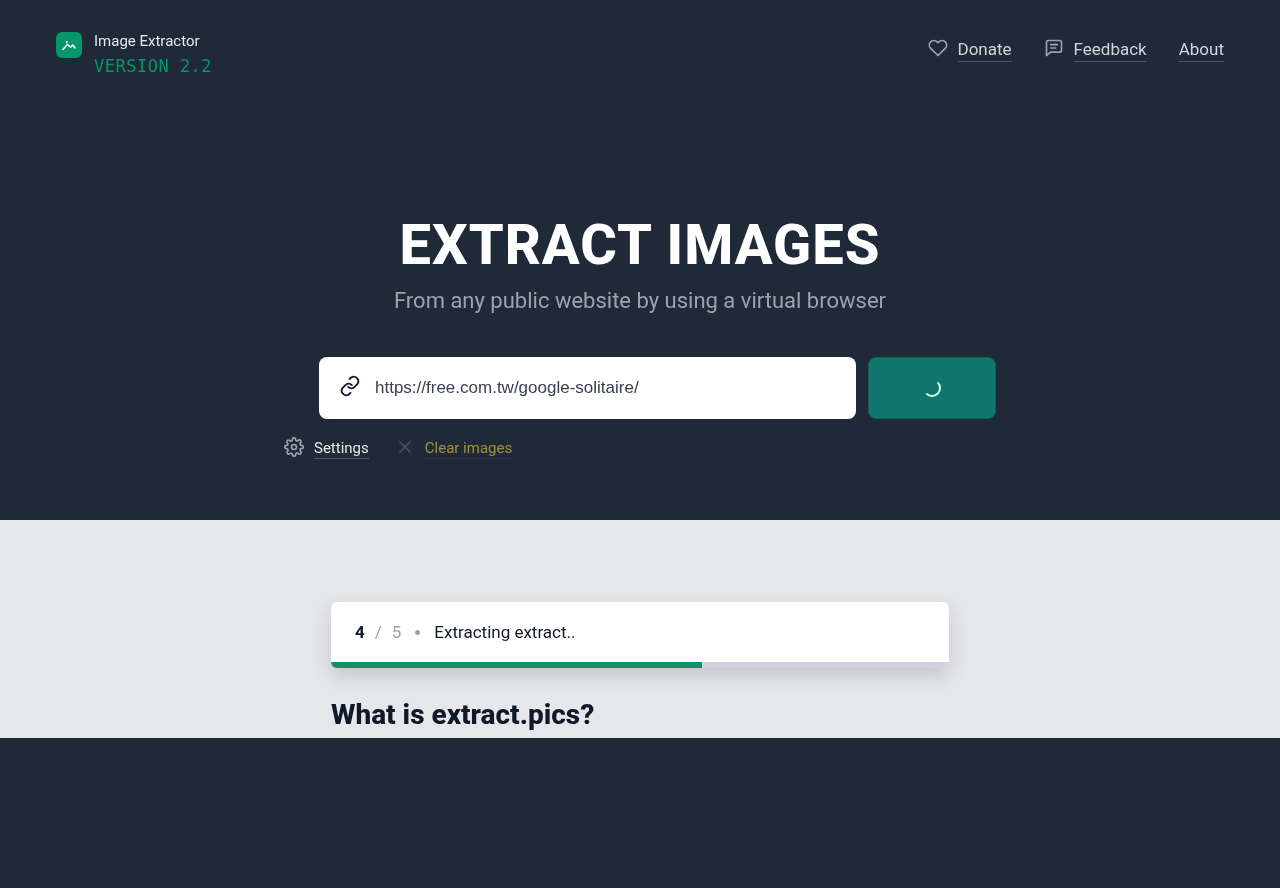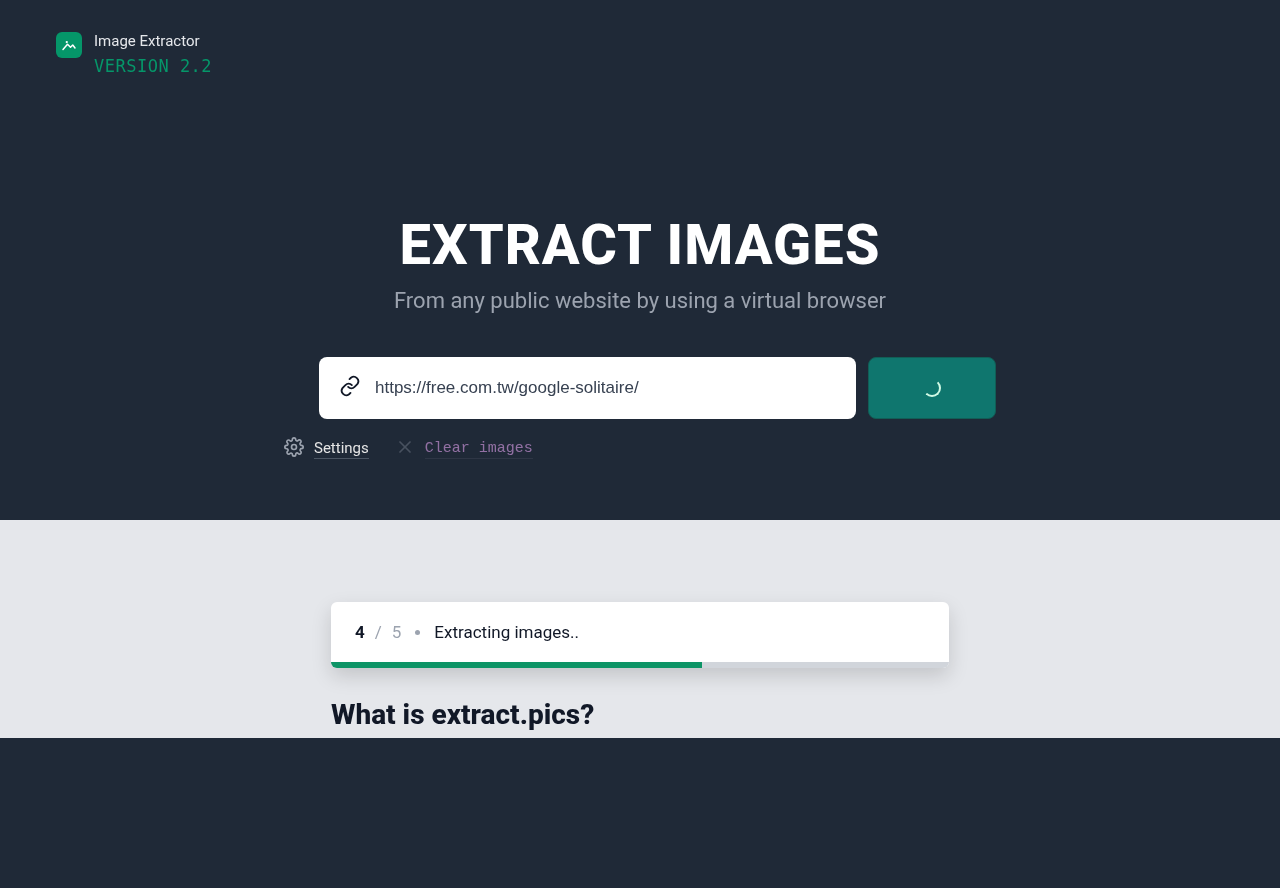--- a/index.html
+++ b/index.html
@@ -155,21 +155,21 @@
   .action-item svg { width: 20px; height: 20px; }
   .action-label {
     font-size: 15px;
     border-bottom: 1px solid #4b5563;
     padding-bottom: 1px;
   }
   .action-settings svg { stroke: #9ca3af; }
   .action-settings .action-label { color: #e5e5e5; }
   .action-clear { opacity: 0.55; }
   .action-clear svg { stroke: #6b7280; }
-  .action-clear .action-label { color: #f0abfc; border-bottom-color: #3b4251; font-family: Liberation Mono, monospace; }
+  .action-clear .action-label { color: #fde047; border-bottom-color: #3b4251; }
 
   
   .below {
     width: 100%;
     height: 218px;
     background: #e5e7eb;
     display: flex;
     flex-direction: column;
     align-items: center;
     position: relative;
@@ -233,20 +233,43 @@
           <circle cx="9" cy="8" r="1.5" fill="#ffffff" stroke="none"></circle>
           <path d="M4 18 L10 11 L14 15 L17 12 L20 16"></path>
         </svg>
       </div>
       <div class="brand-text">
         <div class="brand-title">Image Extractor</div>
         <div class="brand-version">VERSION 2.2</div>
       </div>
     </div>
 
+    <div class="nav">
+      <div class="nav-item">
+        <span>
+          <svg viewBox="0 0 24 24" fill="none" stroke-width="2" stroke-linecap="round" stroke-linejoin="round">
+            <path d="M20.8 4.6a5.5 5.5 0 0 0-7.8 0L12 5.6l-1-1a5.5 5.5 0 1 0-7.8 7.8l1 1L12 21l7.8-7.6 1-1a5.5 5.5 0 0 0 0-7.8z"></path>
+          </svg>
+        </span>
+        <span class="nav-label">Donate</span>
+      </div>
+      <div class="nav-item">
+        <span>
+          <svg viewBox="0 0 24 24" fill="none" stroke-width="2" stroke-linecap="round" stroke-linejoin="round">
+            <path d="M21 15a2 2 0 0 1-2 2H8l-5 4V5a2 2 0 0 1 2-2h14a2 2 0 0 1 2 2z"></path>
+            <line x1="8" y1="8" x2="16" y2="8"></line>
+            <line x1="8" y1="12" x2="14" y2="12"></line>
+          </svg>
+        </span>
+        <span class="nav-label">Feedback</span>
+      </div>
+      <div class="nav-item">
+        <span class="nav-label">About</span>
+      </div>
+    </div>
   </div>
 
   <div class="hero-center">
     <div class="hero-title">EXTRACT IMAGES</div>
     <div class="hero-sub">From any public website by using a virtual browser</div>
 
     <div class="url-row">
       <div class="url-input-wrap">
         <span>
           <svg viewBox="0 0 24 24" fill="none" stroke-width="2" stroke-linecap="round" stroke-linejoin="round" stroke="#111827">
@@ -284,21 +307,21 @@
   </div>
 </div>
 
 <div class="below">
   <div class="status-card">
     <div class="status-body">
       <span class="status-count">4</span>
       <span class="status-slash">/</span>
       <span class="status-total">5</span>
       <span class="status-dot"></span>
-      <span class="status-text">Extracting images..</span>
+      <span class="status-text">Extracting extract..</span>
     </div>
     <div class="progress-track">
       <div class="progress-fill" style="width: 60%;"></div>
     </div>
   </div>
 
   <div class="section-heading">What is extract.pics?</div>
 </div>
 
 </body></html>

